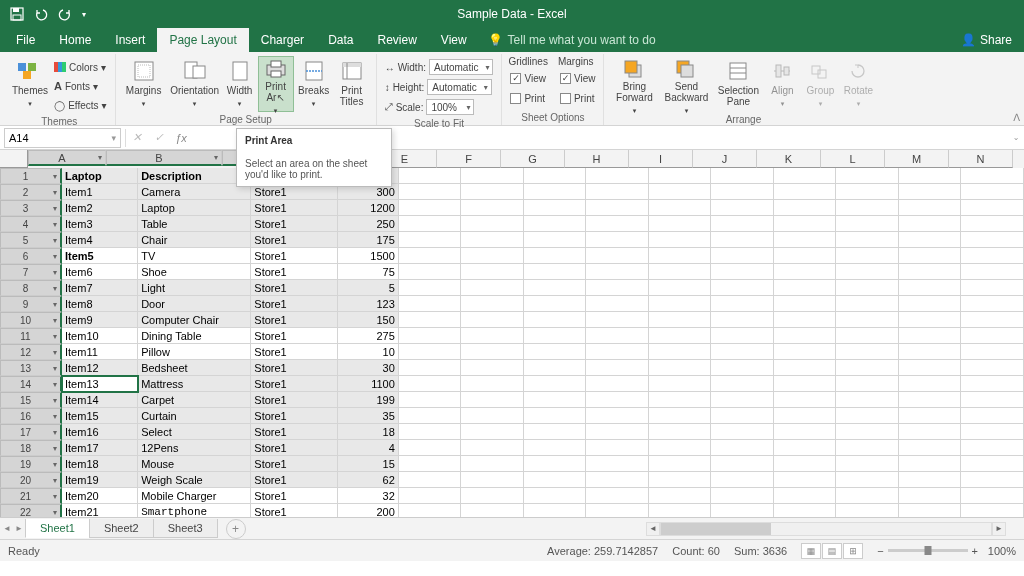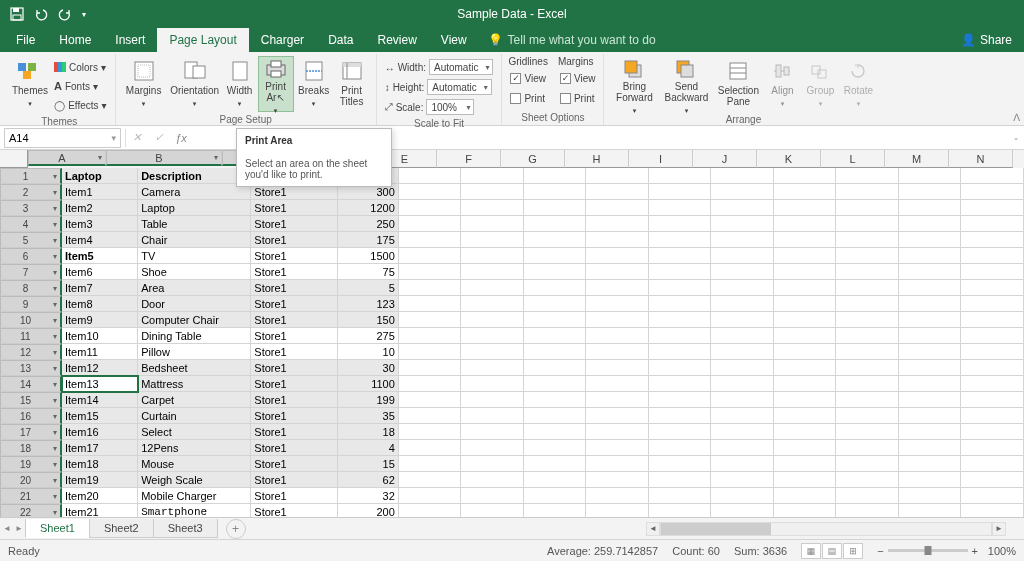--- a/index.html
+++ b/index.html
@@ -479,21 +479,21 @@
         <div class="cell" style="width: 64px;"></div>
         <div class="cell" style="width: 64px;"></div>
         <div class="cell" style="width: 64px;"></div>
         <div class="cell" style="width: 64px;"></div>
         <div class="cell" style="width: 64px;"></div>
         <div class="cell" style="width: 64px;"></div>
       </div>
       <div class="row">
         <div class="rowhdr sel">8</div>
         <div class="cell shade" style="width: 78px;">Item7</div>
-        <div class="cell shade" style="width: 116px;">Area</div>
+        <div class="cell shade" style="width: 116px;">Light</div>
         <div class="cell shade" style="width: 89px;">Store1</div>
         <div class="cell num shade" style="width: 62px;">5</div>
         <div class="cell" style="width: 64px;"></div>
         <div class="cell" style="width: 64px;"></div>
         <div class="cell" style="width: 64px;"></div>
         <div class="cell" style="width: 64px;"></div>
         <div class="cell" style="width: 64px;"></div>
         <div class="cell" style="width: 64px;"></div>
         <div class="cell" style="width: 64px;"></div>
         <div class="cell" style="width: 64px;"></div>

